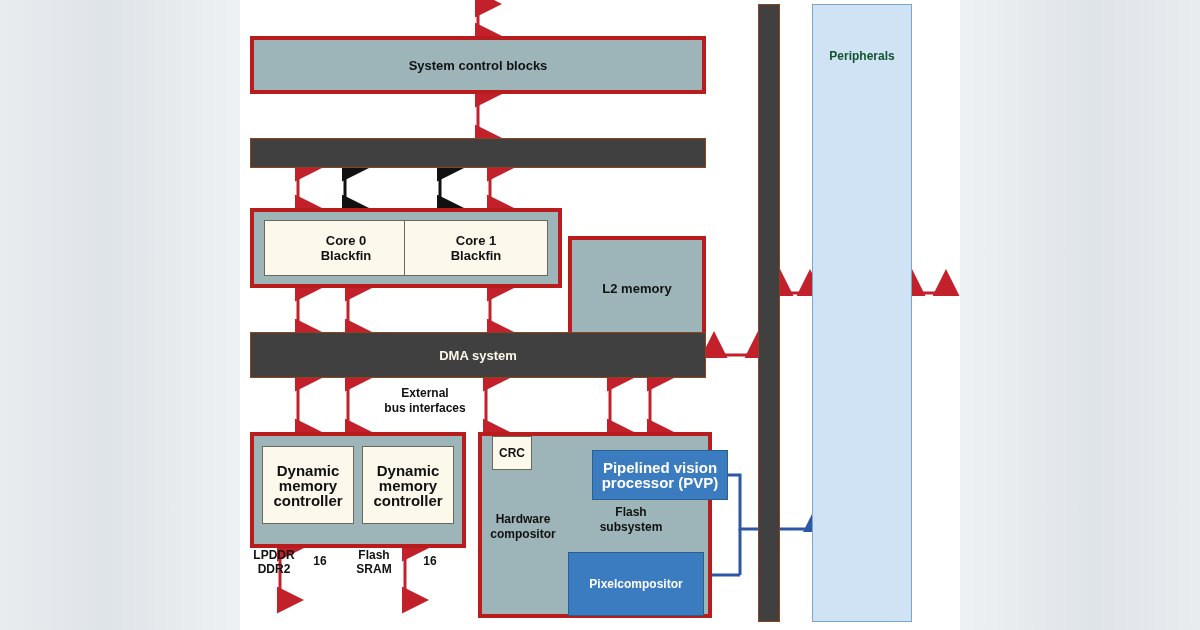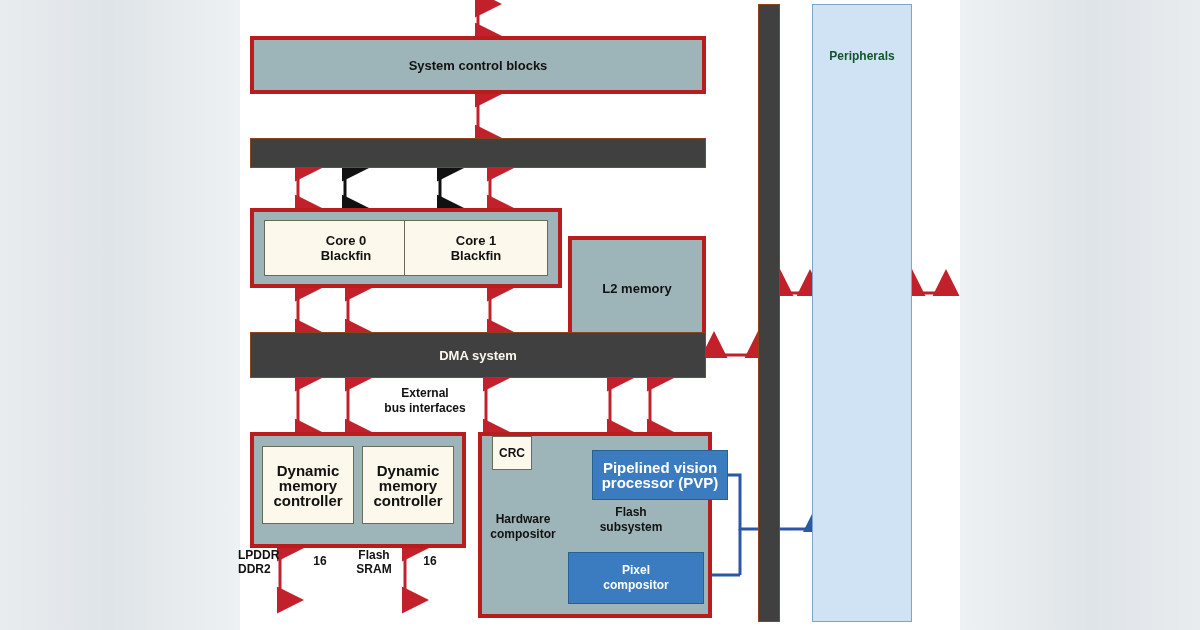--- a/index.html
+++ b/index.html
@@ -143,21 +143,21 @@
       <span>Dynamic</span>
       <span>memory</span>
       <span>controller</span>
     </div>
     <div class="box cream t11" style="left:122px;top:446px;width:92px;height:78px;flex-direction:column;line-height:15px;">
       <span>Dynamic</span>
       <span>memory</span>
       <span>controller</span>
     </div>
 
-    <div class="label t12" style="left:-2px;top:548px;width:72px;line-height:14px;text-align:left;">
+    <div class="label t12" style="left:-2px;top:548px;width:72px;line-height:14px;text-align:center;">
       <span>LPDDR</span><br>
       <span>DDR2</span>
     </div>
     <div class="label t12" style="left:68px;top:554px;width:24px;">16</div>
 
     <div class="label t12" style="left:108px;top:548px;width:52px;line-height:14px;text-align:center;">
       <span>Flash</span><br>
       <span>SRAM</span>
     </div>
     <div class="label t12" style="left:178px;top:554px;width:24px;">16</div>
@@ -176,21 +176,21 @@
     <div class="label t12" style="left:336px;top:505px;width:110px;line-height:15px;">
       <span>Flash</span><br>
       <span>subsystem</span>
     </div>
 
     <div class="box blue t11" style="left:328px;top:450px;width:136px;height:50px;flex-direction:column;line-height:15px;margin-left:24px;">
       <span>Pipelined vision</span>
       <span>processor (PVP)</span>
     </div>
 
-    <div class="box blue t12" style="left:328px;top:552px;width:136px;height:52px;flex-direction:column;line-height:15px;">
+    <div class="box blue t12" style="left:328px;top:552px;width:136px;height:64px;flex-direction:row;line-height:15px;">
       <span>Pixel</span>
       <span>compositor</span>
     </div>
 
     <div class="box bus" style="left:518px;top:4px;width:22px;height:618px;"></div>
 
     <div class="box periph t12" style="left:572px;top:4px;width:100px;height:618px;align-items:flex-start;padding-top:44px;">
       <span>Peripherals</span>
     </div>
 

